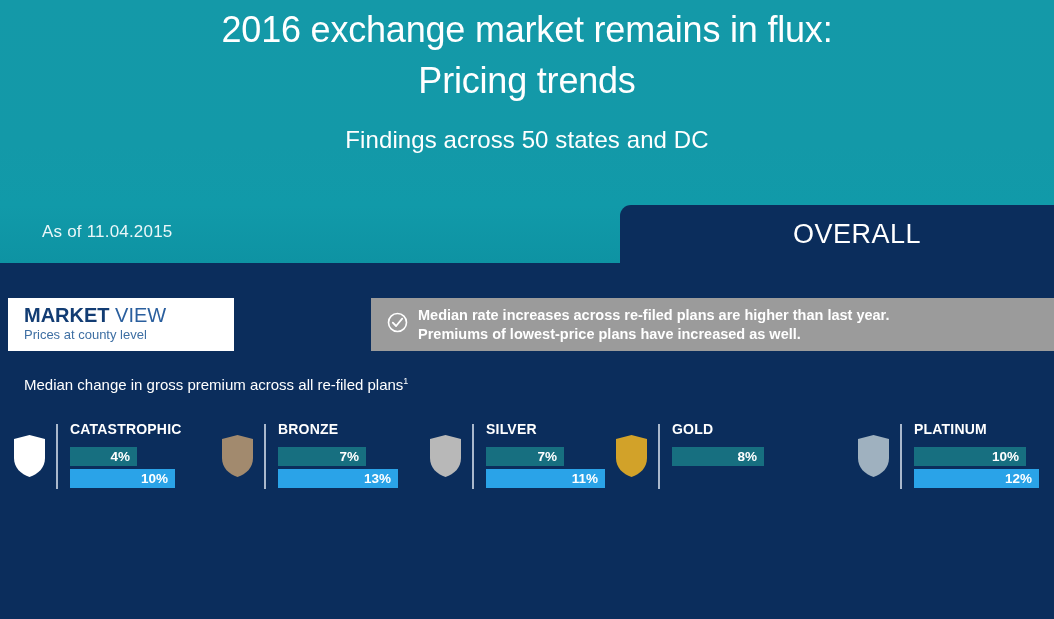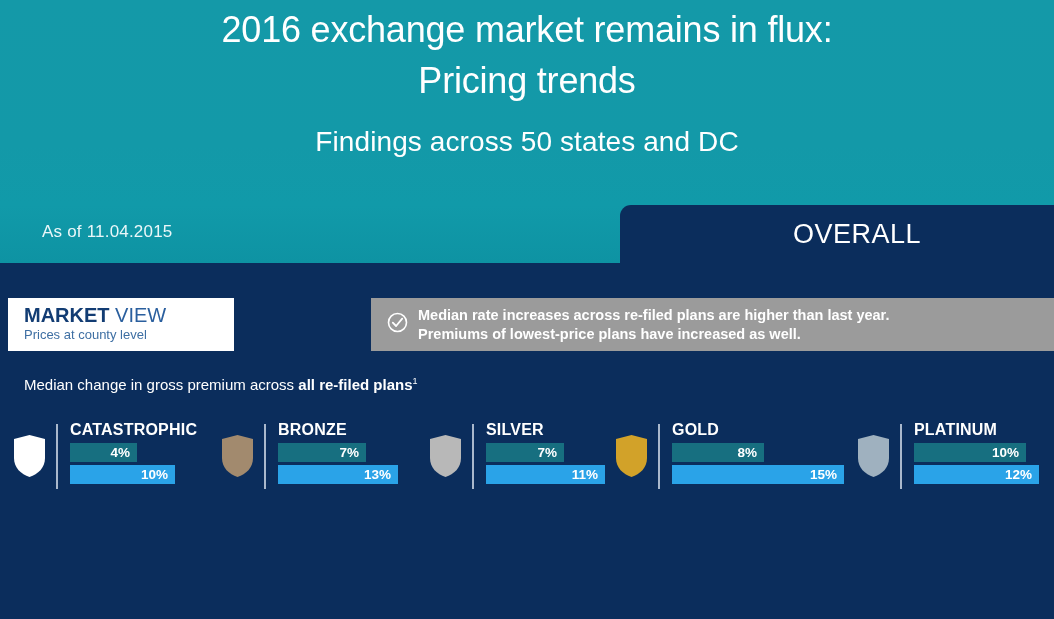--- a/index.html
+++ b/index.html
@@ -29,21 +29,21 @@
     color: #ffffff;
     font-size: 36px;
     font-weight: 400;
     line-height: 51px;
     letter-spacing: -0.2px;
   }
   .subtitle {
     position: absolute; left: 0; top: 126px; width: 1054px;
     text-align: center;
     color: #ffffff;
-    font-size: 28px;
+    font-size: 24px;
     font-weight: 400;
     letter-spacing: 0.1px;
   }
   .asof {
     position: absolute; left: 42px; top: 222px;
     color: #eaf7f9;
     font-size: 17px;
     font-weight: 400;
     letter-spacing: 0.2px;
   }
@@ -97,21 +97,21 @@
     line-height: 19px;
   }
 
   
   .section-caption {
     position: absolute; left: 24px; top: 113px;
     color: #ffffff;
     font-size: 15px;
     font-weight: 400;
   }
-  .section-caption b { font-weight: 700; }
+  .section-caption b { font-weight: 400; }
   .section-caption sup { font-size: 9px; vertical-align: super; }
 
   
   .tier-row {
     position: absolute; left: 0; top: 158px;
     width: 1054px; height: 75px;
   }
   .tier {
     position: absolute; top: 0; height: 75px;
     display: flex; align-items: flex-start;
@@ -123,24 +123,24 @@
   .tier-divider {
     flex: 0 0 auto;
     width: 2px; height: 65px;
     background: #aab8cc;
     margin-left: 11px; margin-right: 12px;
     margin-top: 3px;
   }
   .tier-content { flex: 1 1 auto; padding-top: 0; }
   .tier-label {
     color: #ffffff;
-    font-size: 16px;
+    font-size: 14px;
     font-weight: 700;
     letter-spacing: 0.2px;
-    margin-bottom: 4px;
+    margin-bottom: 10px;
   }
   .bar {
     height: 19px;
     display: flex; align-items: center; justify-content: flex-end;
     padding-right: 7px;
     margin-bottom: 3px;
   }
   .bar span {
     color: #ffffff;
     font-size: 13.5px;
@@ -250,23 +250,20 @@
         <div class="tier" style="left: 616px; width: 220px;">
           <span class="shield"><svg width="31" height="42" viewBox="0 0 31 42">
               <path d="M15.5 0 L31 4 L31 23 C31 33 24 39 15.5 42 C7 39 0 33 0 23 L0 4 Z" fill="#d2a229"></path>
             </svg></span>
           <span class="tier-divider"></span>
           <div class="tier-content">
             <div class="tier-label">GOLD</div>
             <div class="bar bar-old" style="width:92px">
               <span>8%</span>
             </div>
-            <div class="bar bar-new" style="width:172px">
-              <span>15%</span>
-            </div>
           </div>
         </div>
         <div class="tier" style="left: 858px; width: 190px;">
           <span class="shield"><svg width="31" height="42" viewBox="0 0 31 42">
               <path d="M15.5 0 L31 4 L31 23 C31 33 24 39 15.5 42 C7 39 0 33 0 23 L0 4 Z" fill="#9fb1bf"></path>
             </svg></span>
           <span class="tier-divider"></span>
           <div class="tier-content">
             <div class="tier-label">PLATINUM</div>
             <div class="bar bar-old" style="width:112px">

